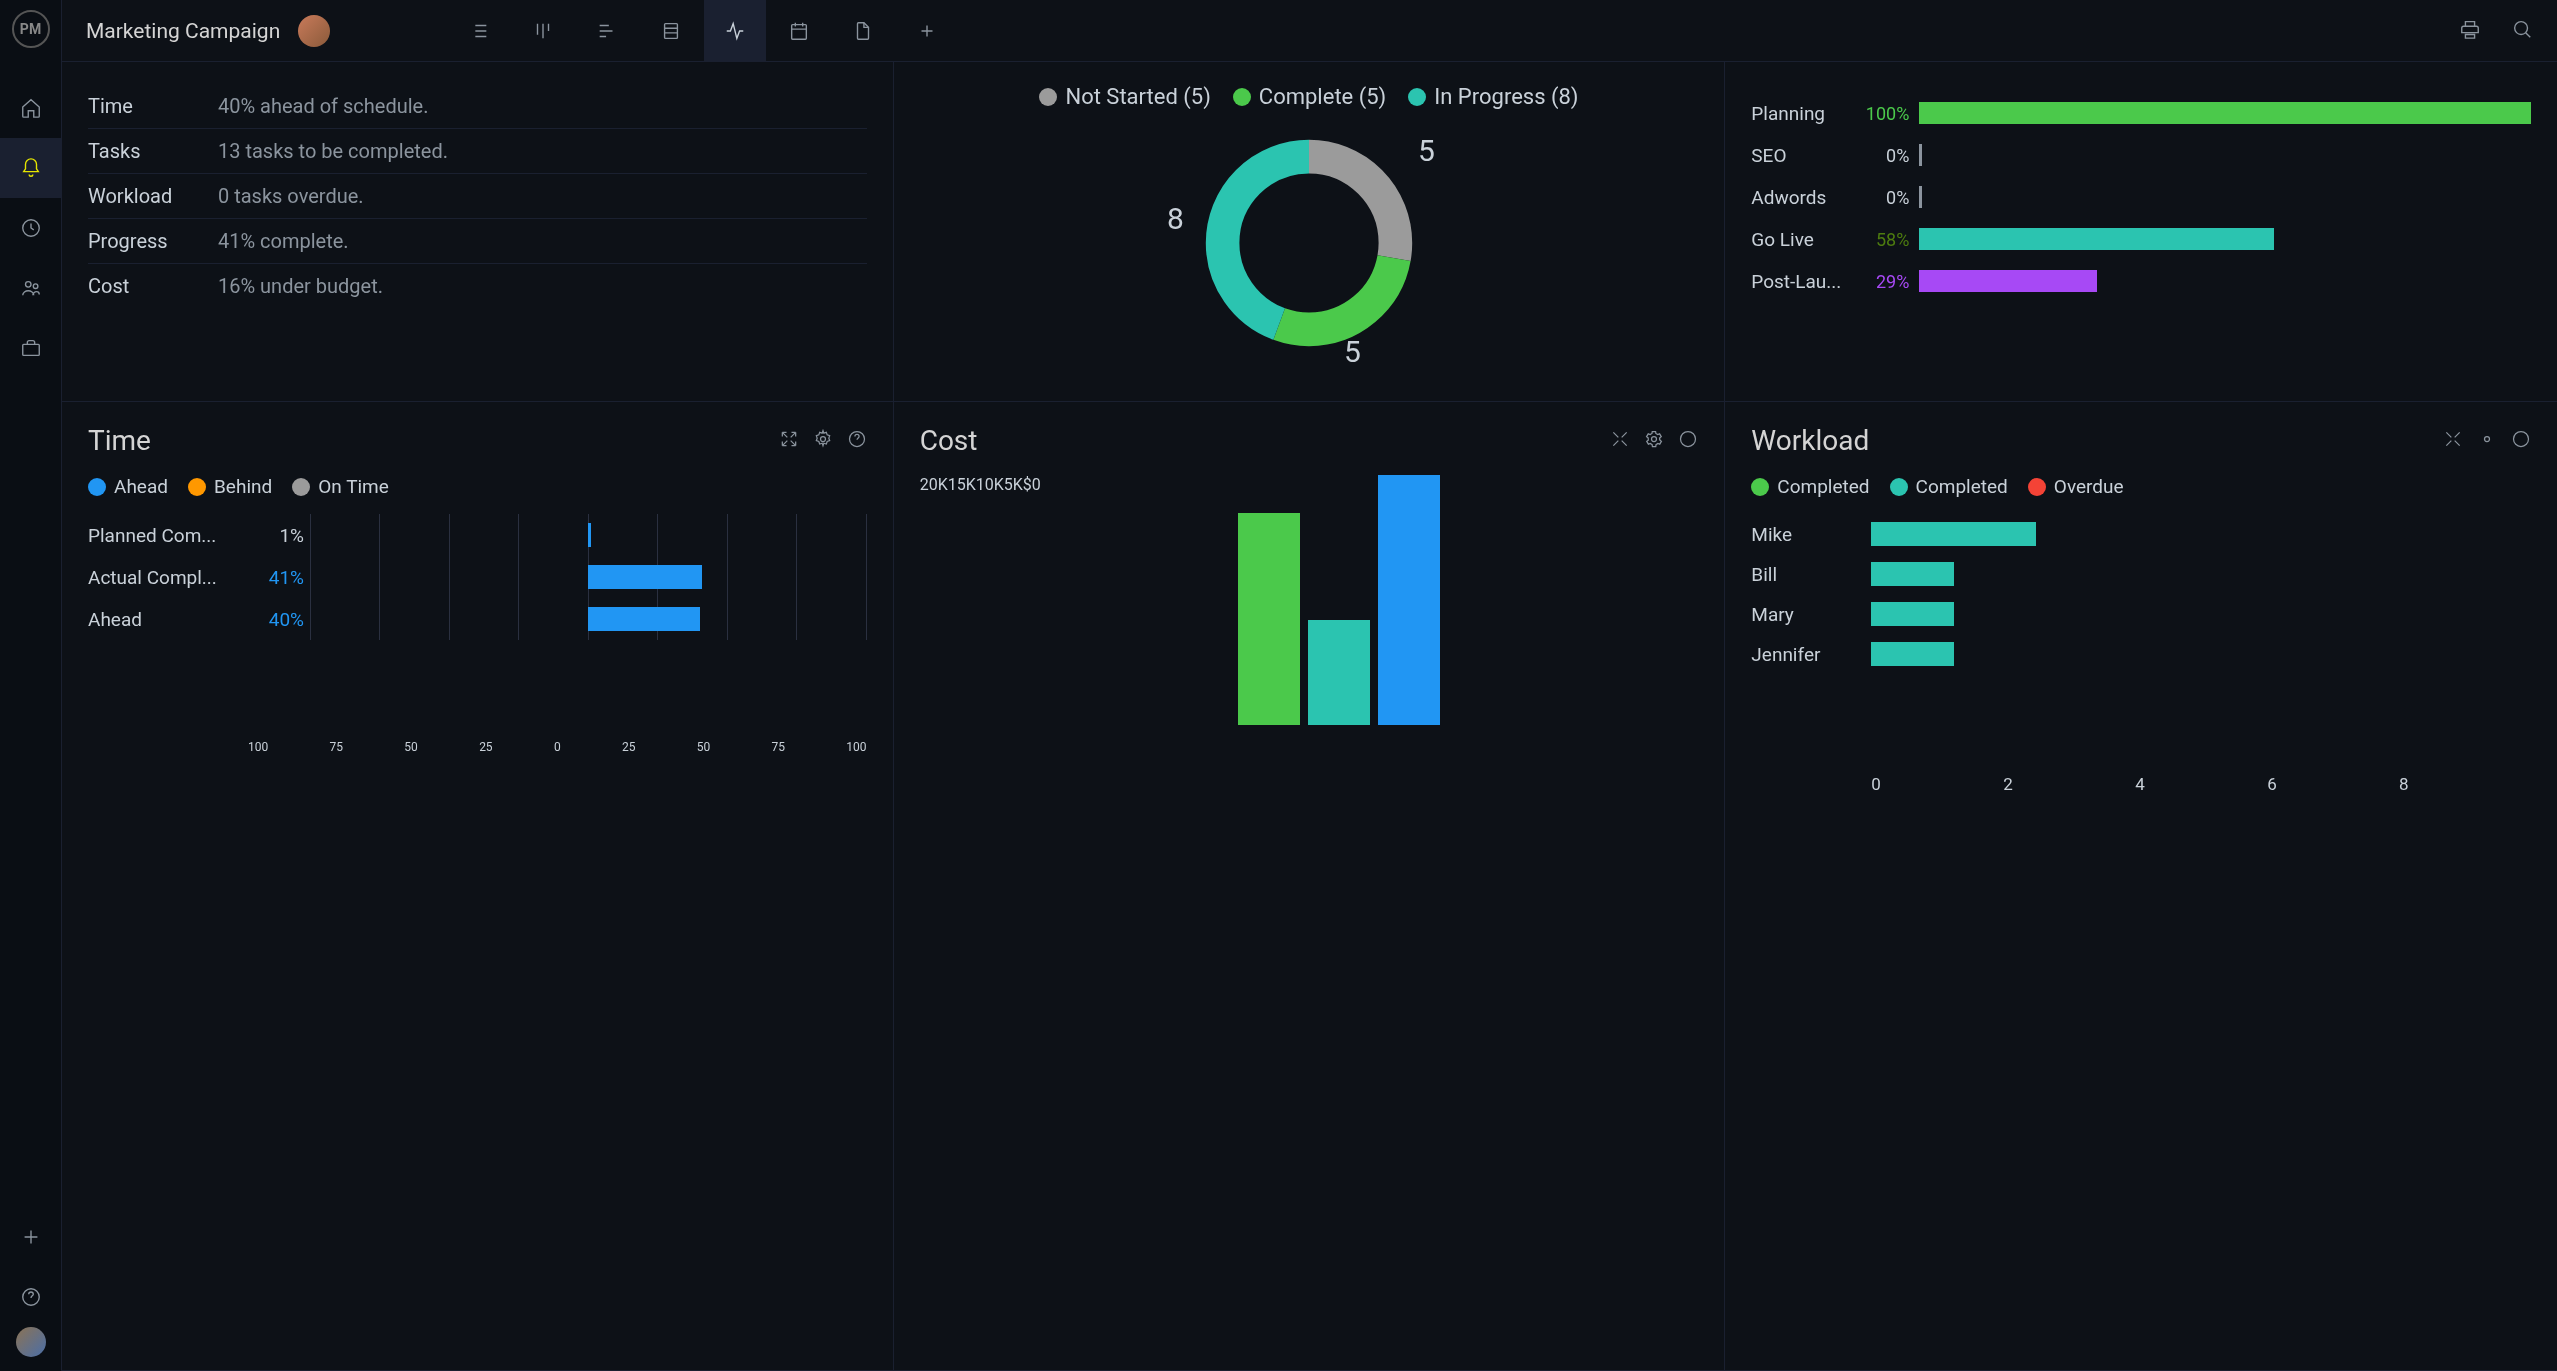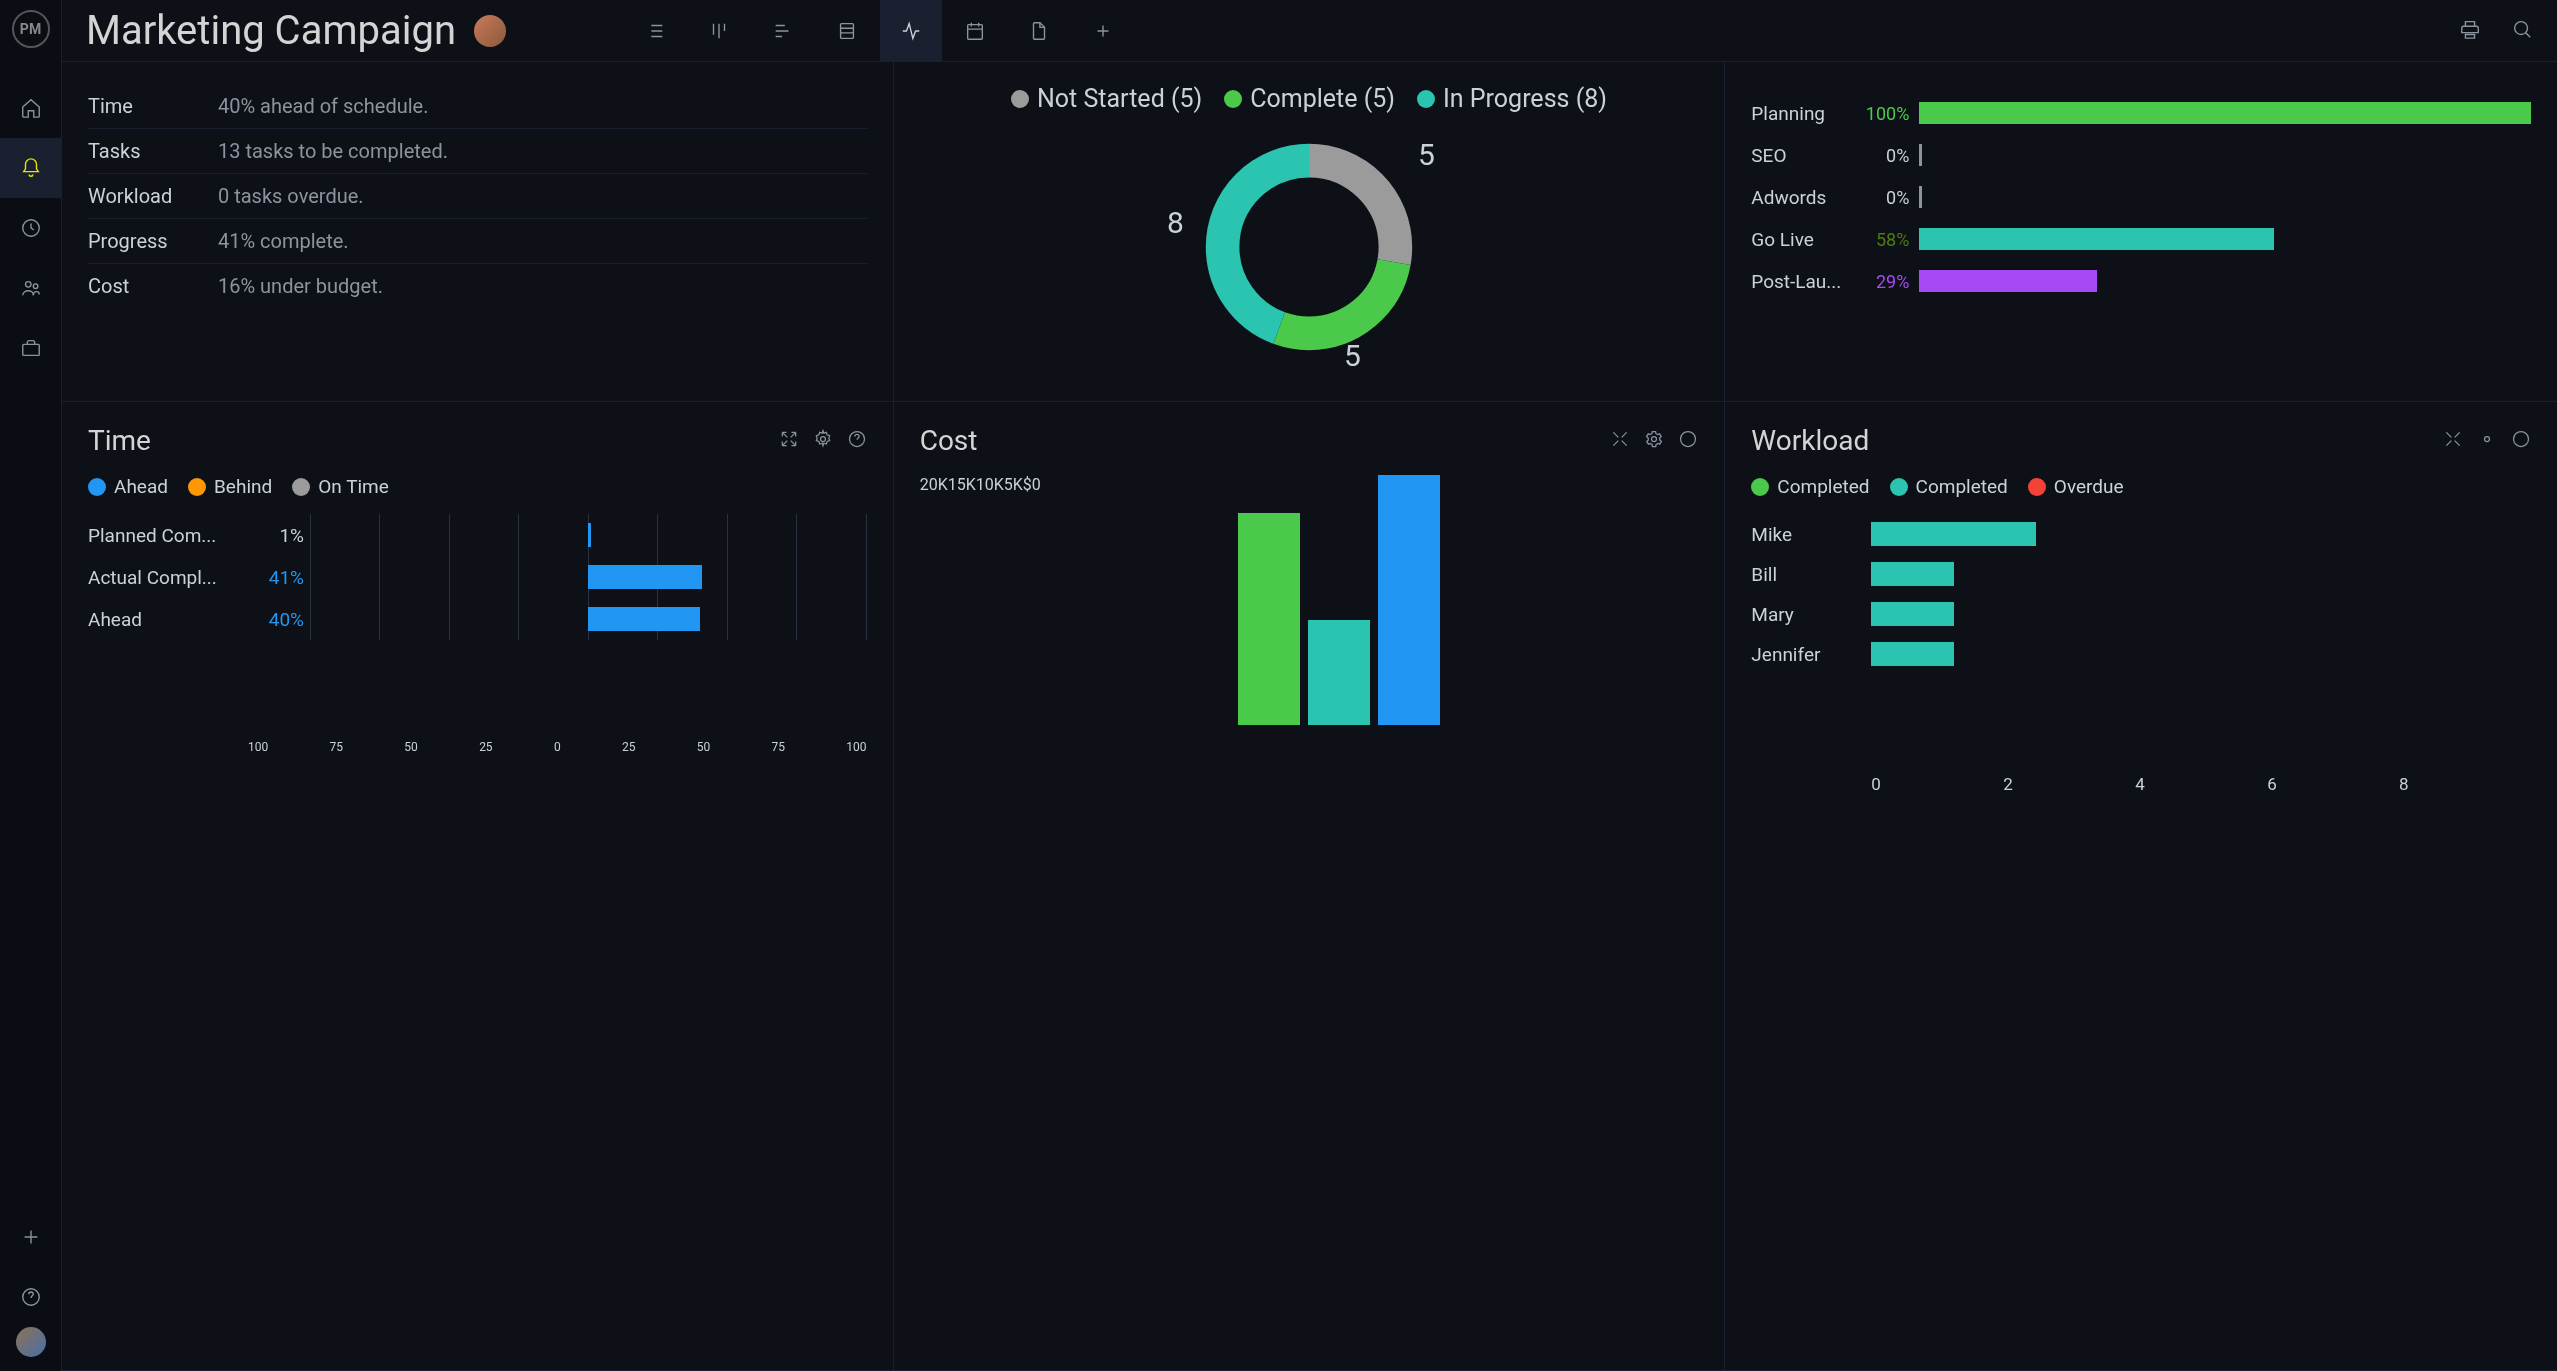--- a/index.html
+++ b/index.html
@@ -44,21 +44,21 @@
 }
 .main { flex: 1; display: flex; flex-direction: column; }
 .header {
   height: 62px;
   border-bottom: 1px solid #1a2030;
   display: flex; align-items: center;
   padding: 0 24px;
   gap: 18px;
 }
 .page-title {
-  font-size: 40px;
+  font-size: 21px;
   font-weight: 400;
   color: #d4d4d4;
 }
 .header-avatar {
   width: 32px; height: 32px; border-radius: 50%;
   background: linear-gradient(135deg,#c97a5a,#8a5a3a);
 }
 .nav-icons { display: flex; gap: 2px; margin-left: 100px; }
 .nav-icon {
   width: 62px; height: 62px;
@@ -91,21 +91,21 @@
   border-bottom: 1px solid #1a2030;
   font-size: 20px;
 }
 .summary-row:last-child { border-bottom: none; }
 .summary-label { width: 130px; color: #c9d1d9; }
 .summary-value { color: #8b949e; }
 
 
 .donut-legend {
   display: flex; gap: 22px; justify-content: center;
-  font-size: 25px; color: #c9d1d9; margin-bottom: 14px;
+  font-size: 22px; color: #c9d1d9; margin-bottom: 14px;
 }
 .legend-item { display: flex; align-items: center; gap: 8px; }
 .dot { width: 18px; height: 18px; border-radius: 50%; }
 
 .donut-wrap { position: relative; width: 240px; height: 240px; margin: 0 auto; }
 .donut-label { position: absolute; font-size: 30px; color: #c9d1d9; }
 
 
 .progress-list { padding-top: 8px; }
 .progress-row {

